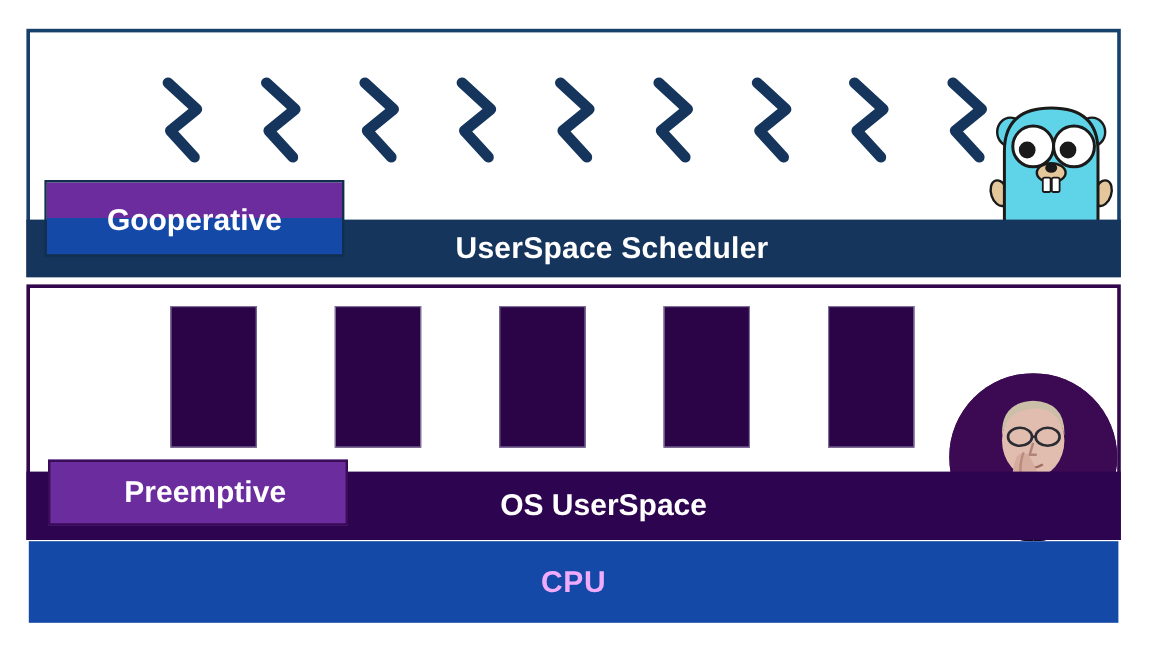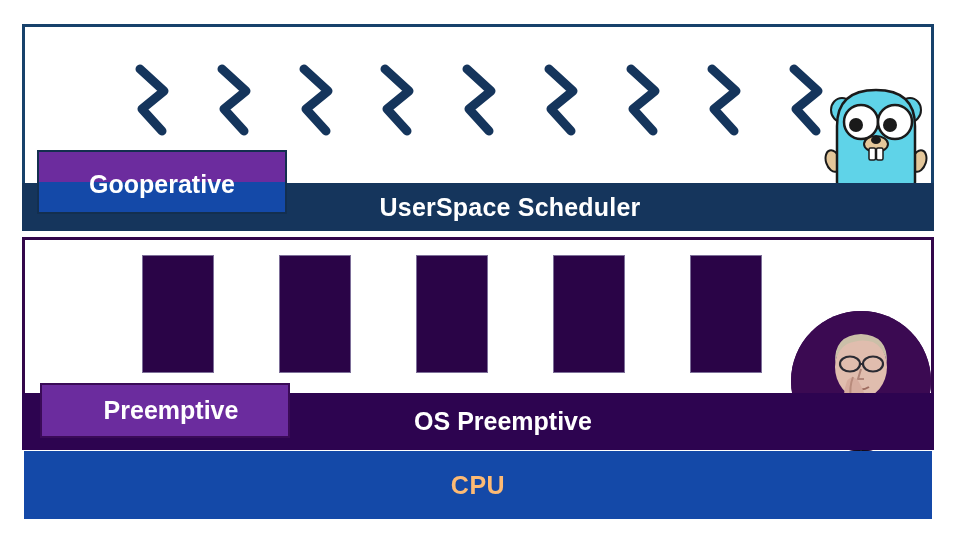--- a/index.html
+++ b/index.html
@@ -189,21 +189,21 @@
     left: 24px;
     top: 451px;
     width: 908px;
     height: 68px;
     background: #1449A8;
     display: flex;
     align-items: center;
     justify-content: center;
   }
   .cpu-bar .bar-title {
-    color: #fdba74;
+    color: #f0abfc;
     font-size: 25px;
     font-weight: bold;
     letter-spacing: 0.5px;
   }
 </style>
 </head>
 <body>
 
 <div id="slide">
 
@@ -307,21 +307,21 @@
       <path d="M56 70 Q50 86 54 106 Q58 122 70 124 Q80 122 80 108 Q78 94 74 84 Q70 74 66 68 Q60 64 56 70 Z" fill="#D6AC9E"></path>
       <path d="M62 66 Q58 76 60 88" fill="none" stroke="#B88B7C" stroke-width="2"></path>
       <path d="M66 96 Q70 104 70 114" fill="none" stroke="#B88B7C" stroke-width="1.6"></path>
 
       <path d="M88 96 Q104 104 112 128 L98 132 Q94 110 84 100 Z" fill="#1A1526"></path>
       <path d="M52 96 Q36 104 28 128 L42 132 Q46 110 56 100 Z" fill="#1A1526"></path>
     </svg>
   </div>
 
   <div class="os-bar">
-    <span class="bar-title">OS Preemptive</span>
+    <span class="bar-title">OS UserSpace</span>
   </div>
 
   <div class="badge-preemptive">
     <span class="badge-text">Preemptive</span>
   </div>
 
   <div class="cpu-bar">
     <span class="bar-title">CPU</span>
   </div>
 

